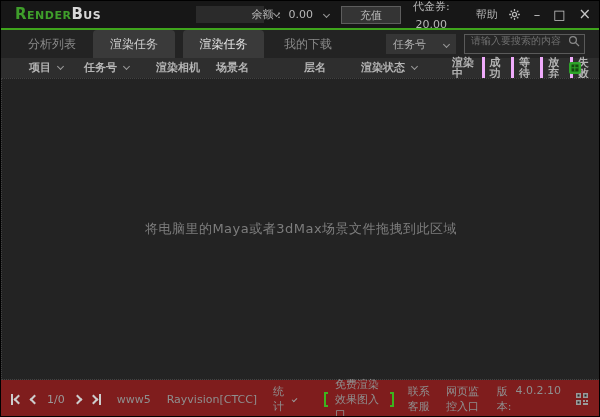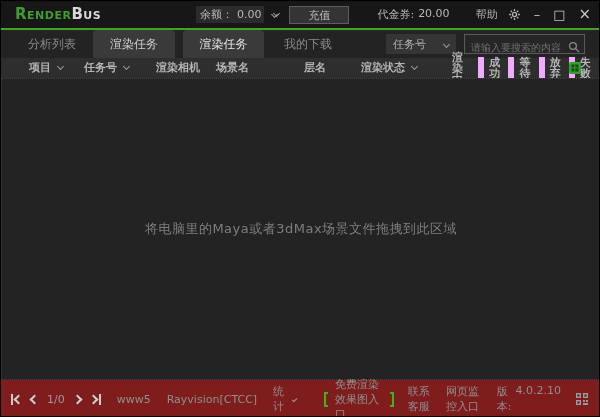--- a/index.html
+++ b/index.html
@@ -20,21 +20,21 @@
   .logo .lg-white { color:#d8d8d8; }
   .user-dd { position:absolute; left:195px; top:5px; width:68px; height:17px; background:#2b2b2b; cursor:pointer; }
   .user-dd-chev { position:absolute; left:266px; top:10px; }
   .tb-right { position:absolute; right:8px; top:0; height:27px; display:flex; align-items:center; font-size:11px; color:#b8b8b8; }
   .balance-group { display:flex; align-items:center; gap:4px; cursor:pointer; }
   .btn-recharge {
     margin-left:12px; background:#343434; border:1px solid #5d5d5d; color:#bdbdbd;
     font-size:11px; padding:1px 18px; height:18px; line-height:15px; cursor:pointer;
     font-family:inherit;
   }
-  .voucher-group { display:flex; gap:4px; margin-left:28px; }
+  .voucher-group { display:flex; align-items:center; gap:4px; margin-left:12px;flex-direction:column; }
   .help-link { margin-left:26px; cursor:pointer; color:#b0b0b0; }
   .gear { margin-left:10px; cursor:pointer; display:flex; }
   .winbtn { margin-left:13px; color:#c5c5c5; font-size:13px; cursor:pointer; line-height:27px; }
   .winbtn.close { font-size:15px; }
 
   .green-line { position:absolute; top:27px; left:0; width:100%; height:2px; background:#3fa51c; }
 
   
   .tabrow { position:absolute; top:29px; left:0; width:100%; height:28px; background:#232323; }
   .tab-flat {
@@ -51,34 +51,34 @@
   .tab-render { left:182px; width:81px; }
   .tab-download { left:272px; width:70px; }
 
   .filter-area { position:absolute; right:14px; top:4px; display:flex; gap:8px; }
   .field-select {
     width:70px; height:20px; background:#353535; color:#b5b5b5; font-size:11px;
     display:flex; align-items:center; justify-content:space-between; padding:0 7px; cursor:pointer;
   }
   .search-box {
     width:121px; height:20px; background:#262626; border:1px solid #5a5a5a;
-    display:flex; align-items:flex-end; padding:0 4px 0 6px;
+    display:flex; align-items:flex-start; padding:0 4px 0 6px;
   }
   .search-box input {
     flex:1; min-width:0; background:transparent; border:none; outline:none;
     color:#a8a8a8; font-size:10px; font-family:inherit;
   }
   .search-box input::placeholder { color:#6f6f6f; }
 
   
   .thead { position:absolute; top:57px; left:0; width:100%; height:20px; background:#2e2e2e; }
   .th { position:absolute; top:0; height:20px; line-height:20px; color:#b5b5b5; font-size:11px; font-weight:bold; cursor:pointer; white-space:nowrap; }
   .status-filters { position:absolute; left:446px; top:0; height:20px; display:flex; align-items:center; }
   .sf { color:#b5b5b5; font-size:11px; font-weight:bold; padding:0 5px; cursor:pointer; line-height:11px; }
-  .sf + .sf { border-left:6px solid #f0abfc; }
+  .sf + .sf { border-left:3px solid #f0abfc; }
 
   
   .chev { display:inline-block; width:5px; height:5px; border-right:1px solid #9a9a9a; border-bottom:1px solid #9a9a9a; transform:rotate(45deg); vertical-align:2px; margin-left:7px; }
 
   
   .dropzone {
     position:absolute; top:77px; left:0; width:600px; height:302px;
     background:#232323; border:1px dotted #424242;
     display:flex; align-items:center; justify-content:center;
   }

